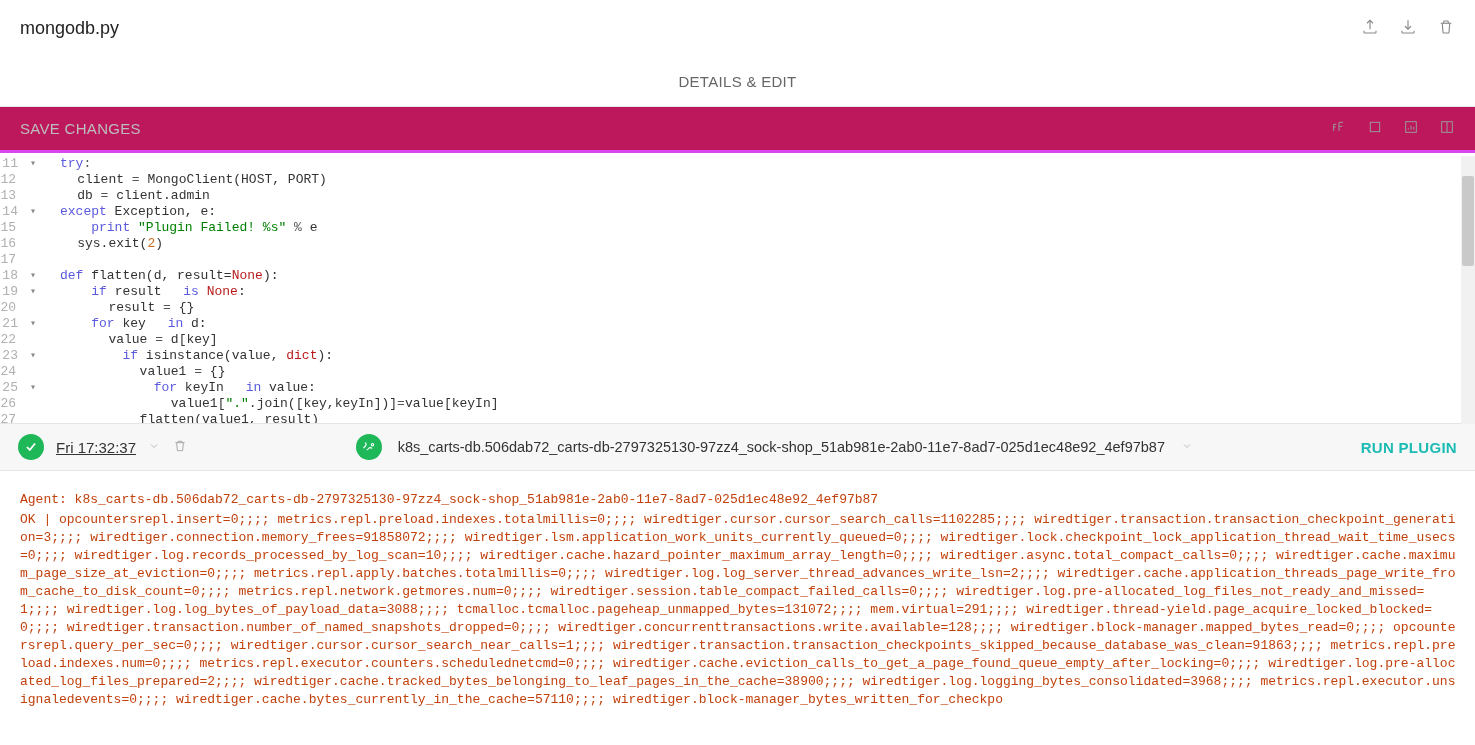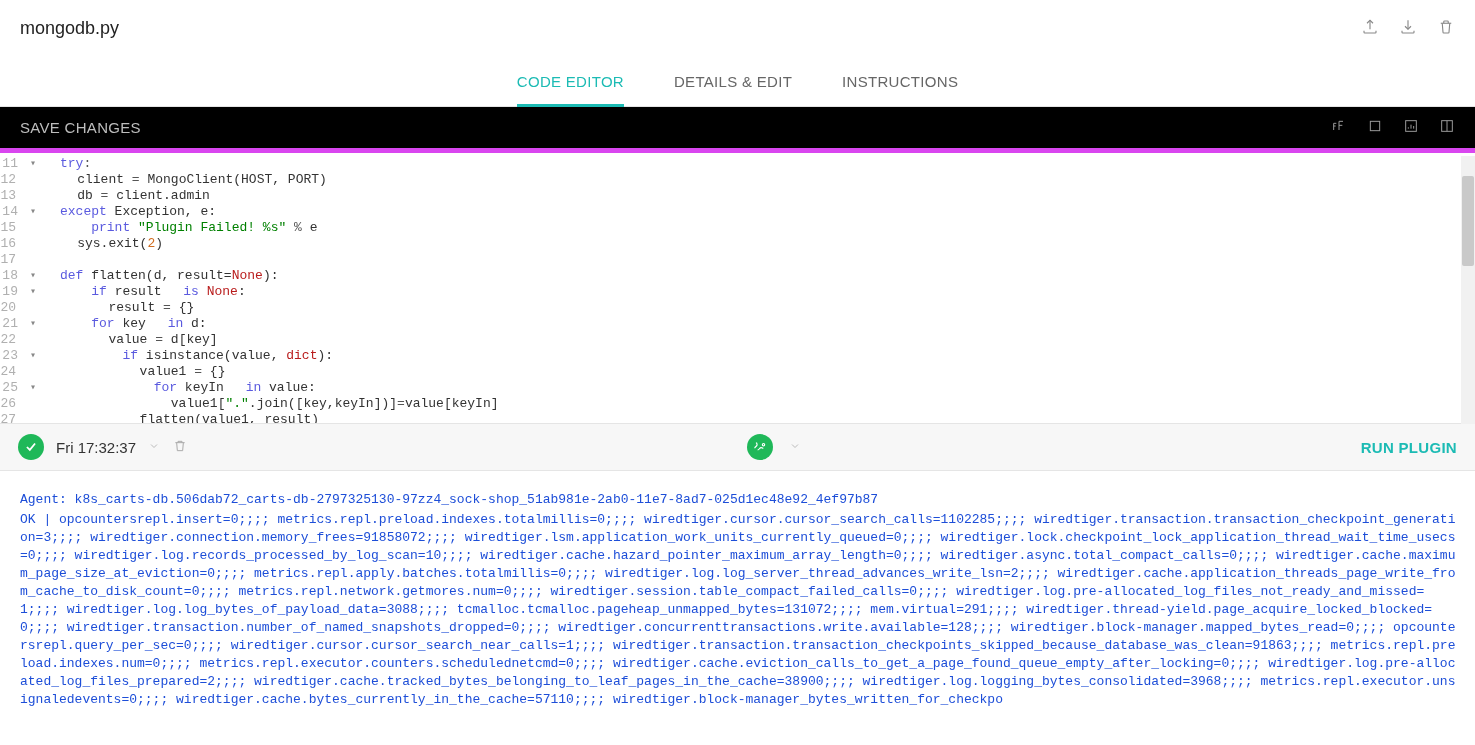--- a/index.html
+++ b/index.html
@@ -49,22 +49,22 @@
     margin-bottom: -1px;
   }
   .tab.active {
     color: #1cbbb4;
     border-bottom-color: #1cbbb4;
   }
   .toolbar {
     display: flex;
     justify-content: space-between;
     align-items: center;
-    background: #000000;
-    border-bottom: 5px solid #d946ef;
+    background: #be185d;
+    border-bottom: 3px solid #d946ef;
     padding: 0 20px;
     height: 46px;
   }
   .save-changes {
     color: #bdbdbd;
     font-size: 15px;
     font-weight: 500;
     letter-spacing: 0.3px;
   }
   .toolbar-icons {
@@ -115,37 +115,37 @@
   }
   .run-left, .run-mid, .run-right { display:flex; align-items:center; gap:12px; }
   .run-mid { flex:1; justify-content:center; gap:16px;}
   .circle {
     width: 26px; height: 26px; border-radius: 50%;
     background: #1fb859;
     display:flex; align-items:center; justify-content:center;
     color:#fff;
   }
   .circle svg { width:14px; height:14px; stroke:#fff; }
-  .timestamp { font-size:15px; color:#333; font-weight:500;}
+  .timestamp { font-size:15px; color:#333; font-weight:500;text-decoration:underline;}
   .chev { color:#bbb; }
   .delete-run svg { width:16px; height:16px; stroke:#aaa; }
   .agent-name { font-size:14.5px; color:#333; font-weight:500; white-space:nowrap; }
   .run-plugin {
     color: #1cbbb4;
     font-size: 15px;
     font-weight: 600;
     letter-spacing: 0.3px;
     cursor: pointer;
   }
   .output {
     font-family: Menlo, Monaco, "Courier New", monospace;
     font-size: 13px;
     line-height: 18px;
     padding: 20px 16px 0 20px;
-    color: #1d4ed8;
+    color: #c2410c;
     height: 260px;
     overflow: hidden;
     word-break: break-all;
   }
   .output-meta { white-space: pre; margin-bottom:2px;}
   .output-body { margin-top:0; }
   .vscroll {
     position:absolute; right:0; top:156px; width:14px; height:268px;
     background: #f1f1f1;
   }
@@ -178,23 +178,21 @@
       <svg viewBox="0 0 24 24" fill="none" stroke-width="1.5">
           <path d="M5 7h14"></path>
           <path d="M9 7V5a1 1 0 0 1 1-1h4a1 1 0 0 1 1 1v2"></path>
           <path d="M7 7l1 12a1 1 0 0 0 1 1h6a1 1 0 0 0 1-1l1-12"></path>
         </svg>
     </span>
   </div>
 </div>
 
 <div class="tabs">
-  <div class="tab active">CODE EDITOR</div>
   <div class="tab">DETAILS &amp; EDIT</div>
-  <div class="tab">INSTRUCTIONS</div>
 </div>
 
 <div class="toolbar">
   <div class="save-changes">SAVE CHANGES</div>
   <div class="toolbar-icons">
     <span>
       <svg viewBox="0 0 24 24" fill="none" stroke-width="1.5">
           <path d="M4 18V8h4"></path>
           <path d="M4 12h3"></path>
           <path d="M12 18V5h6"></path>
@@ -323,20 +321,21 @@
     </span>
   </div>
   <div class="run-mid">
     <div class="circle">
       <svg viewBox="0 0 24 24" fill="none" stroke-width="2">
           <path d="M3 14c0-3 4-3 4-6s-2-3-2-3"></path>
           <path d="M8 17c3 0 3-4 6-4s3 2 3 2"></path>
           <circle cx="18" cy="8" r="2"></circle>
         </svg>
     </div>
+    <div class="agent-name">k8s_carts-db.506dab72_carts-db-2797325130-97zz4_sock-shop_51ab981e-2ab0-11e7-8ad7-025d1ec48e92_4ef97b87</div>
     <span class="chev">
       <svg width="12" height="12" viewBox="0 0 24 24" fill="none" stroke="#bbb" stroke-width="2">
           <path d="M6 9l6 6 6-6"></path>
         </svg>
     </span>
   </div>
   <div class="run-right">
     <div class="run-plugin">RUN PLUGIN</div>
   </div>
 </div>

